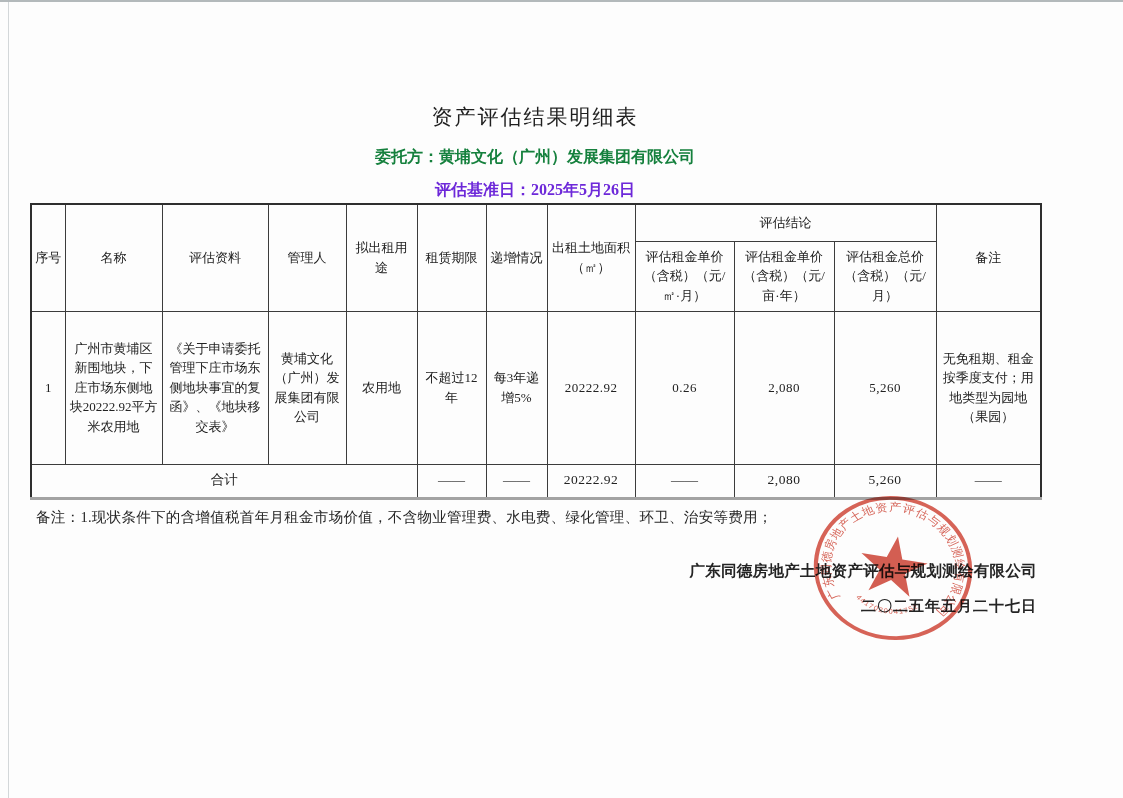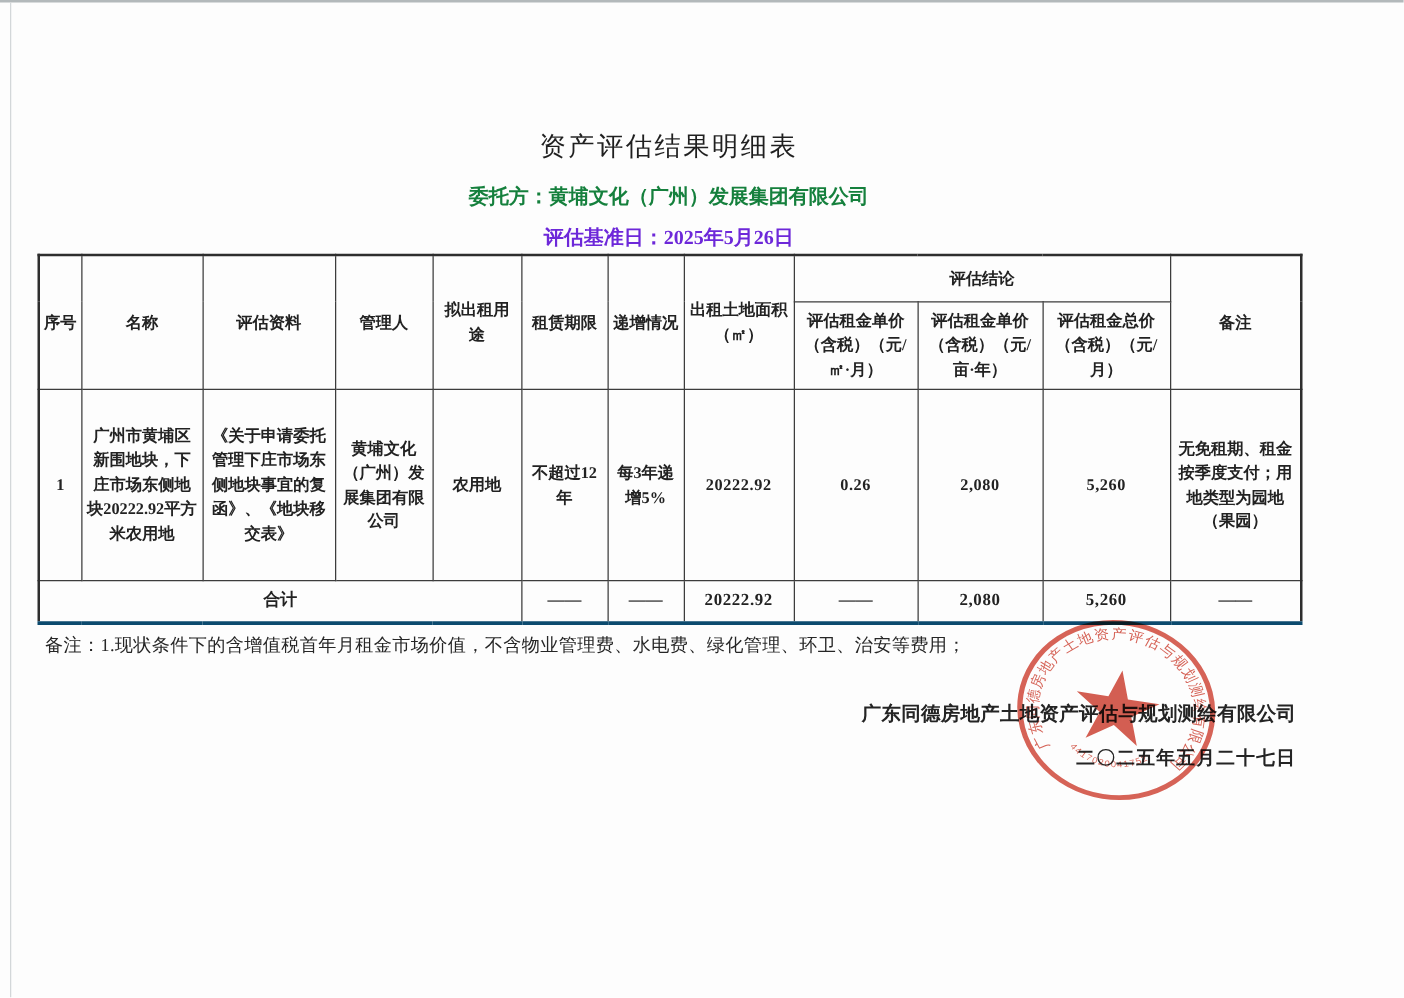--- a/index.html
+++ b/index.html
@@ -31,25 +31,25 @@
   table.results {
     position:absolute; top:203px; left:30px;
     width:1010px; table-layout:fixed;
     border-collapse:collapse;
     font-size:13px; color:#222;
   }
   table.results th, table.results td {
     border:1px solid #3c3c3c;
     text-align:center; vertical-align:middle;
     padding:1px 3px; line-height:1.5;
-    font-weight:bold;
+    font-weight:normal;
     word-break:break-all;
   }
   table.results { border:2px solid #2e2e2e; }
-  tr.total-row td { border-bottom:3px solid #0c4a6e; }
+  tr.total-row td { border-bottom:3px solid #a3a3a3; }
   tr.hdr1 th { height:37px; }
   tr.hdr2 th { height:70px; }
   tr.data-row td { height:153px; }
   tr.total-row td { height:34px; font-size:13.5px; }
   .num { font-family:"Liberation Serif", serif; letter-spacing:0.5px; }
 
   .notes {
     position:absolute; top:506px; left:36px; width:800px;
     font-size:14.5px; line-height:1.65; color:#262626; letter-spacing:0.3px;
   }

